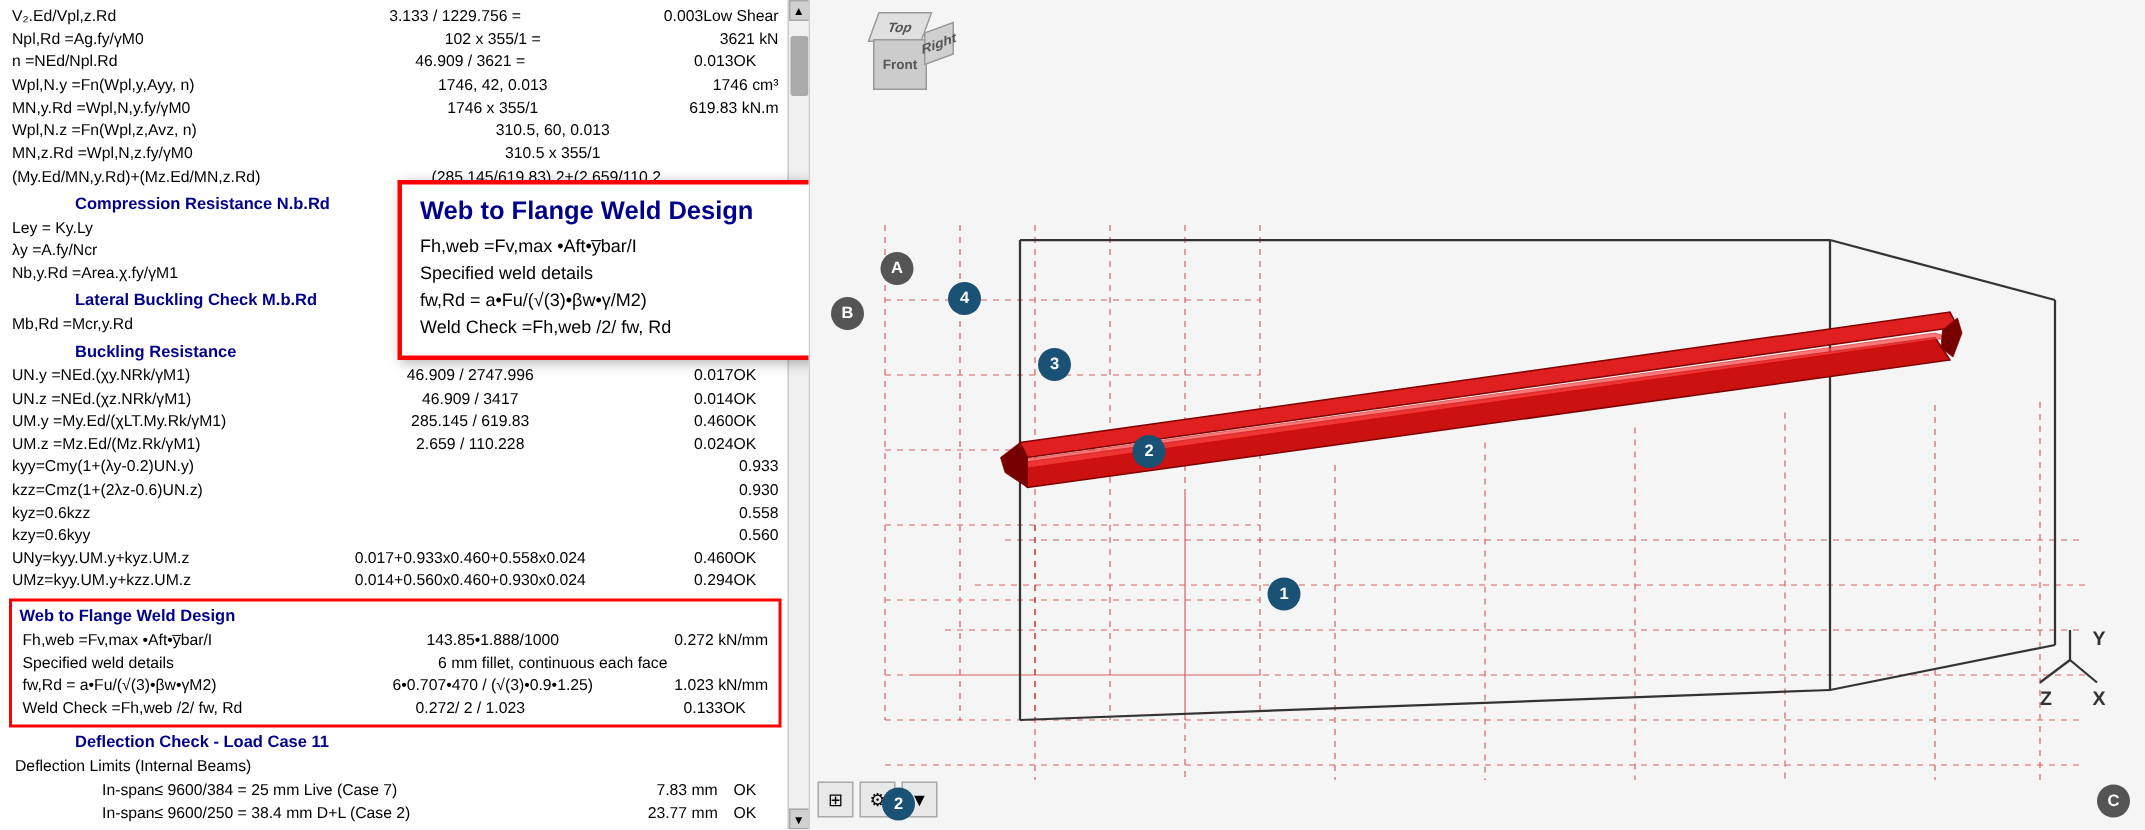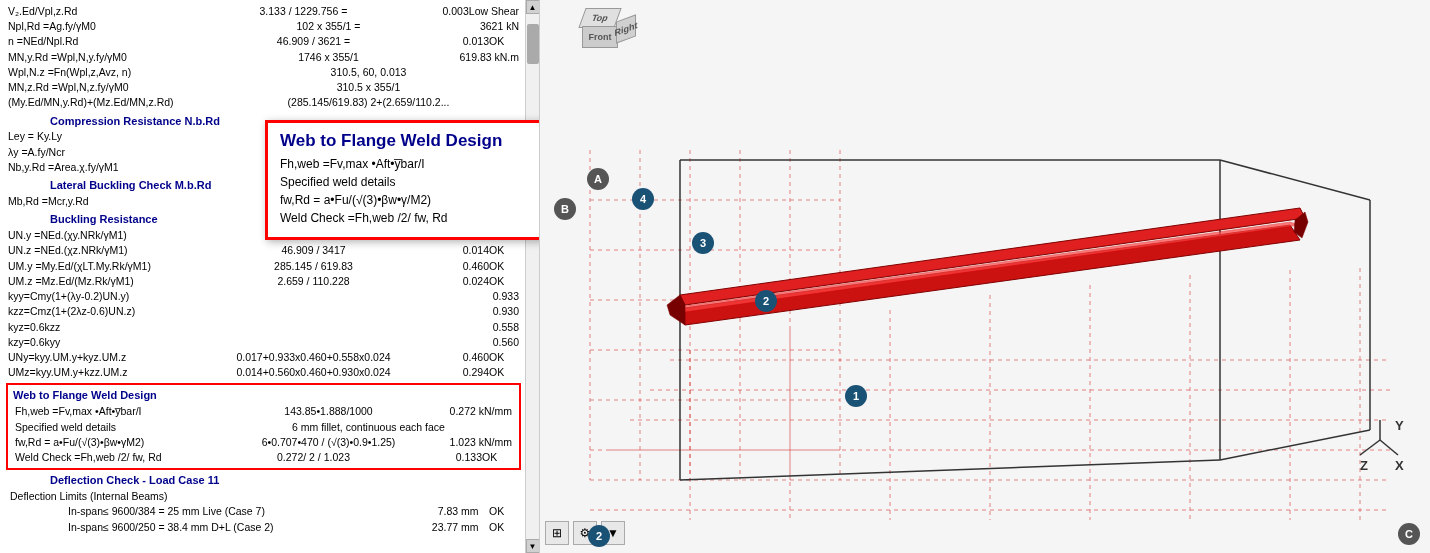--- a/index.html
+++ b/index.html
@@ -159,21 +159,21 @@
       width: 36px;
       height: 20px;
       left: 12px;
       top: 0;
       transform: skewX(-20deg);
       background: #e0e0e0;
     }
 
     .cube-front {
       width: 36px;
-      height: 22px;
+      height: 34px;
       left: 12px;
       top: 18px;
       background: #ccc;
     }
 
     .cube-right {
       width: 20px;
       height: 22px;
       left: 46px;
       top: 10px;
@@ -283,20 +283,25 @@
     <div class="formula-row">
       <span class="lhs">Npl,Rd =Ag.fy/γM0</span>
       <span class="rhs">102 x 355/1 =</span>
       <span class="result">3621 kN</span>
     </div>
     <div class="formula-row">
       <span class="lhs">n =NEd/Npl.Rd</span>
       <span class="rhs">46.909 / 3621 =</span>
       <span class="result">0.013</span>
       <span class="status">OK</span>
+    </div>
+    <div class="formula-row">
+      <span class="lhs">Wpl,N.y =Fn(Wpl,y,Ayy, n)</span>
+      <span class="rhs">1746, 42, 0.013</span>
+      <span class="result">1746 cm³</span>
     </div>
     <div class="formula-row">
       <span class="lhs">MN,y.Rd =Wpl,N,y.fy/γM0</span>
       <span class="rhs">1746 x 355/1</span>
       <span class="result">619.83 kN.m</span>
     </div>
     <div class="formula-row">
       <span class="lhs">Wpl,N.z =Fn(Wpl,z,Avz, n)</span>
       <span class="rhs">310.5, 60, 0.013</span>
     </div>

